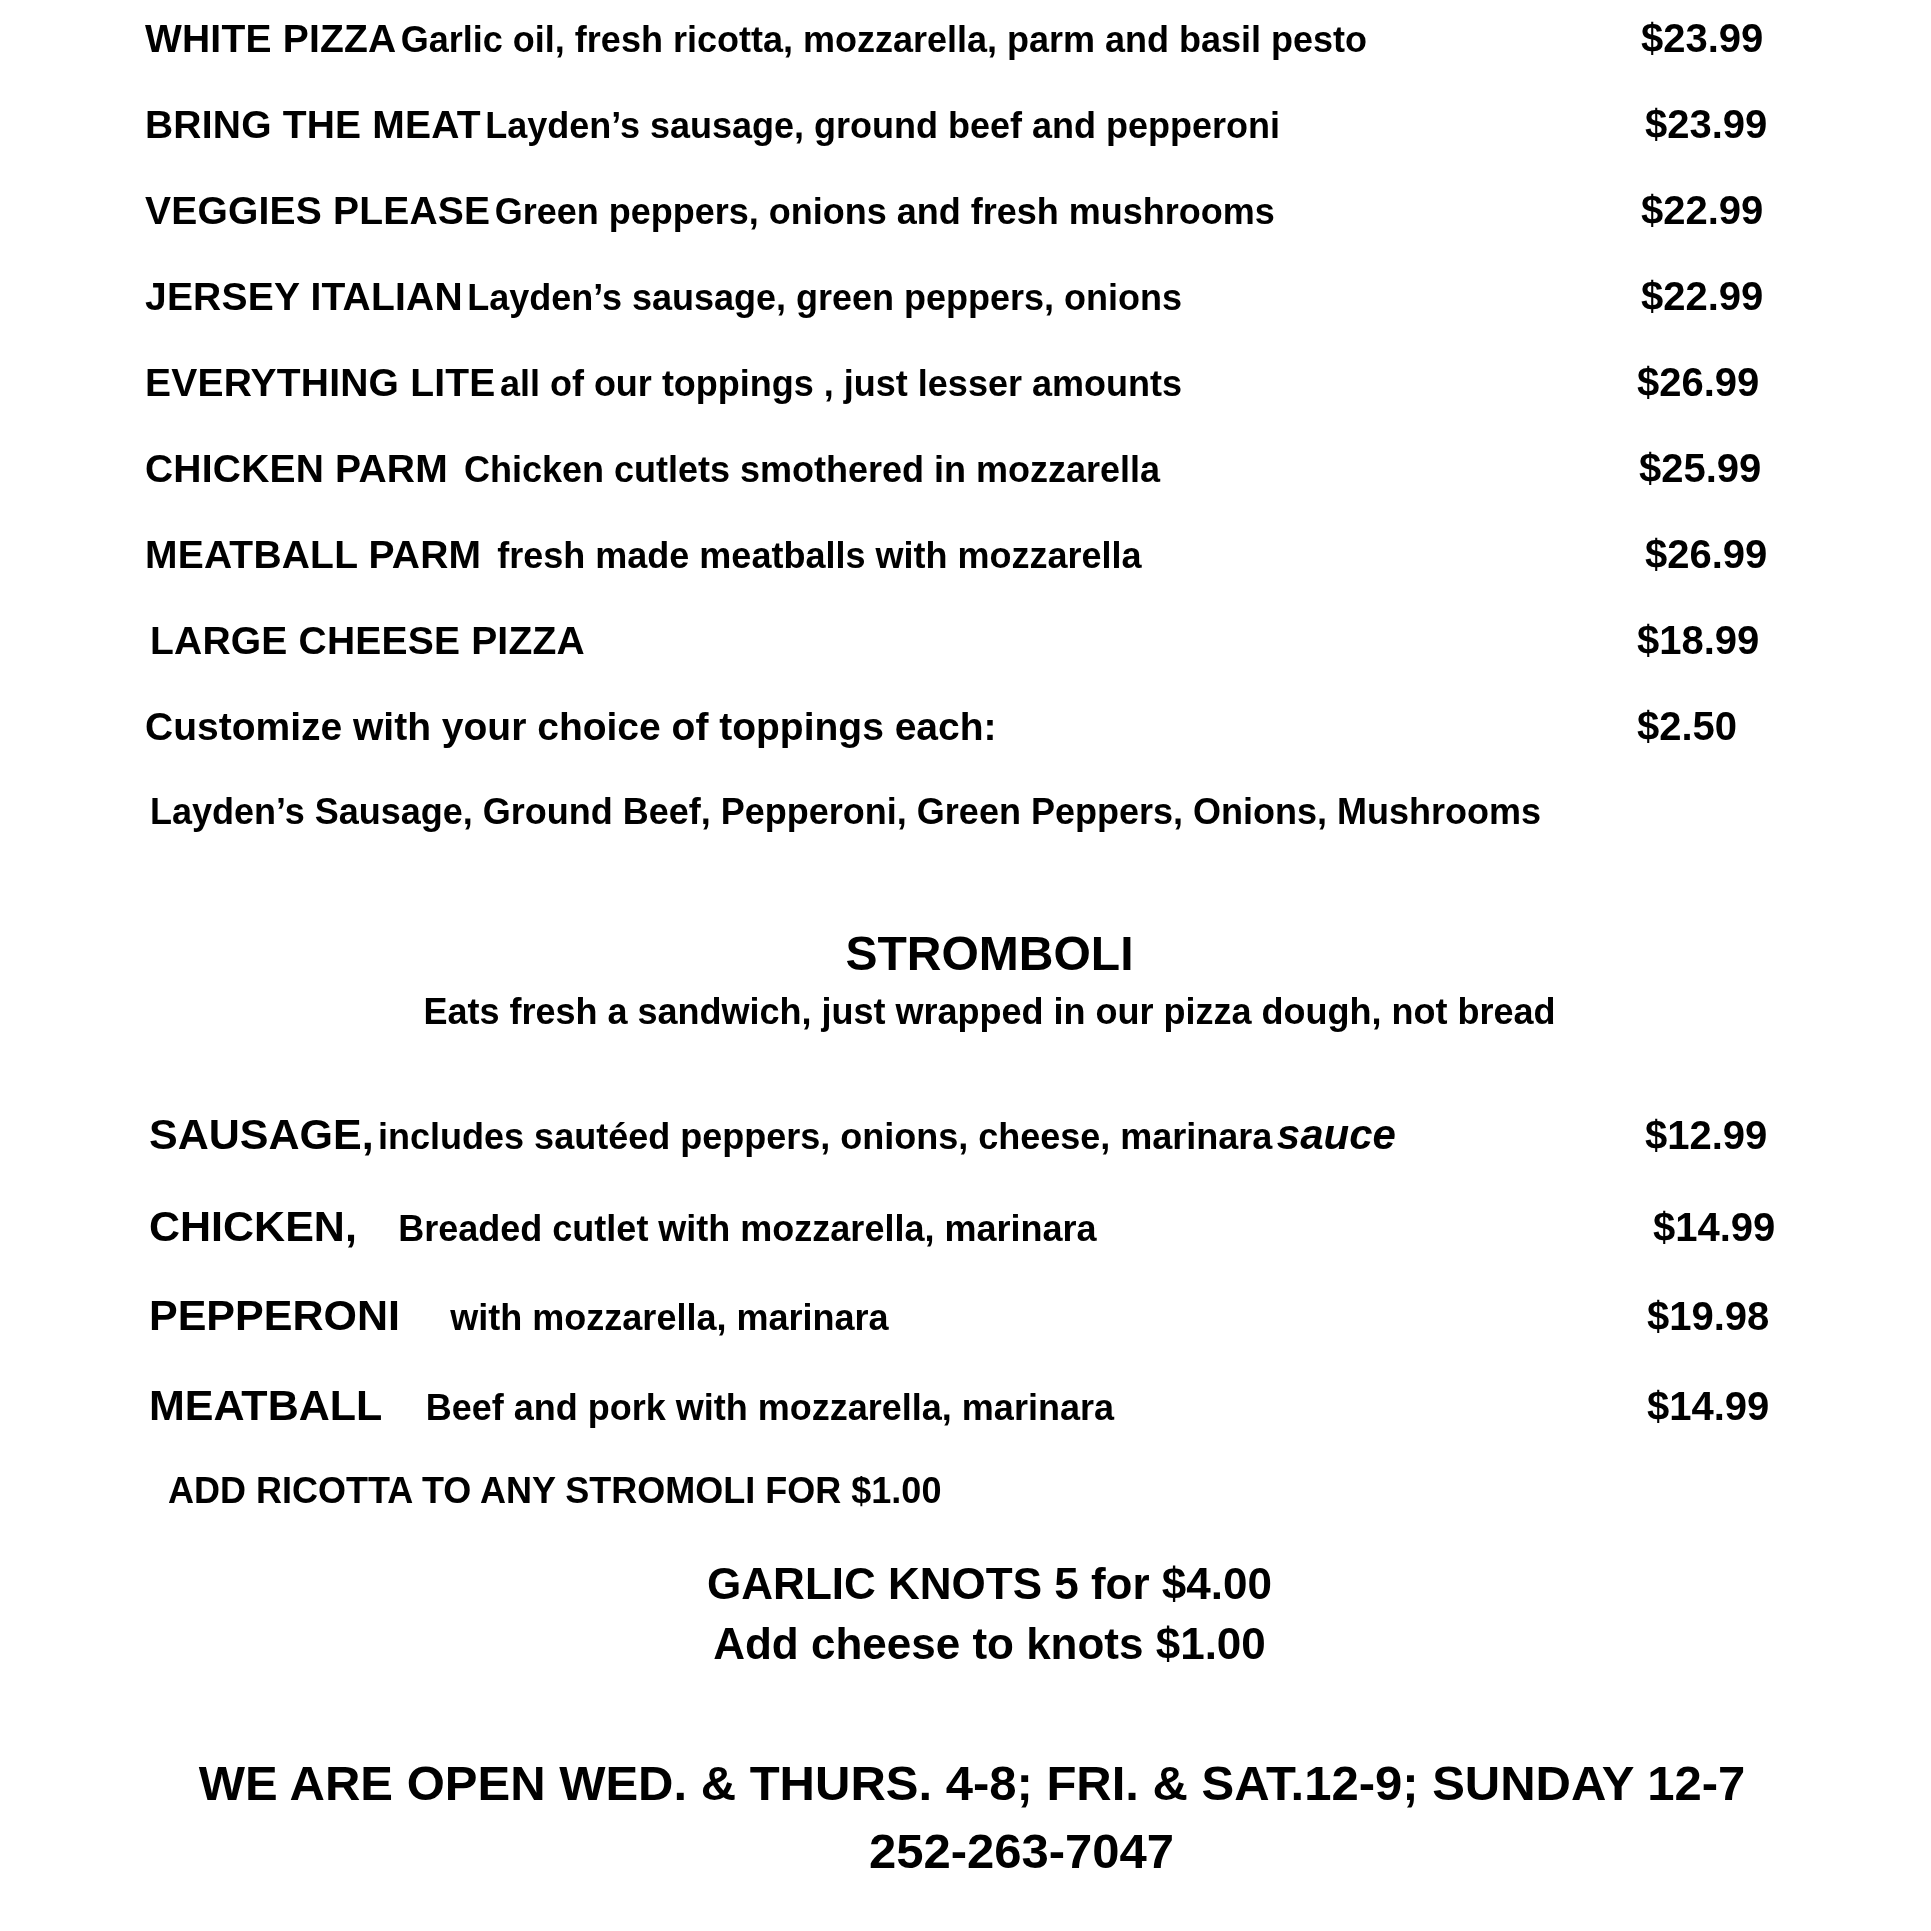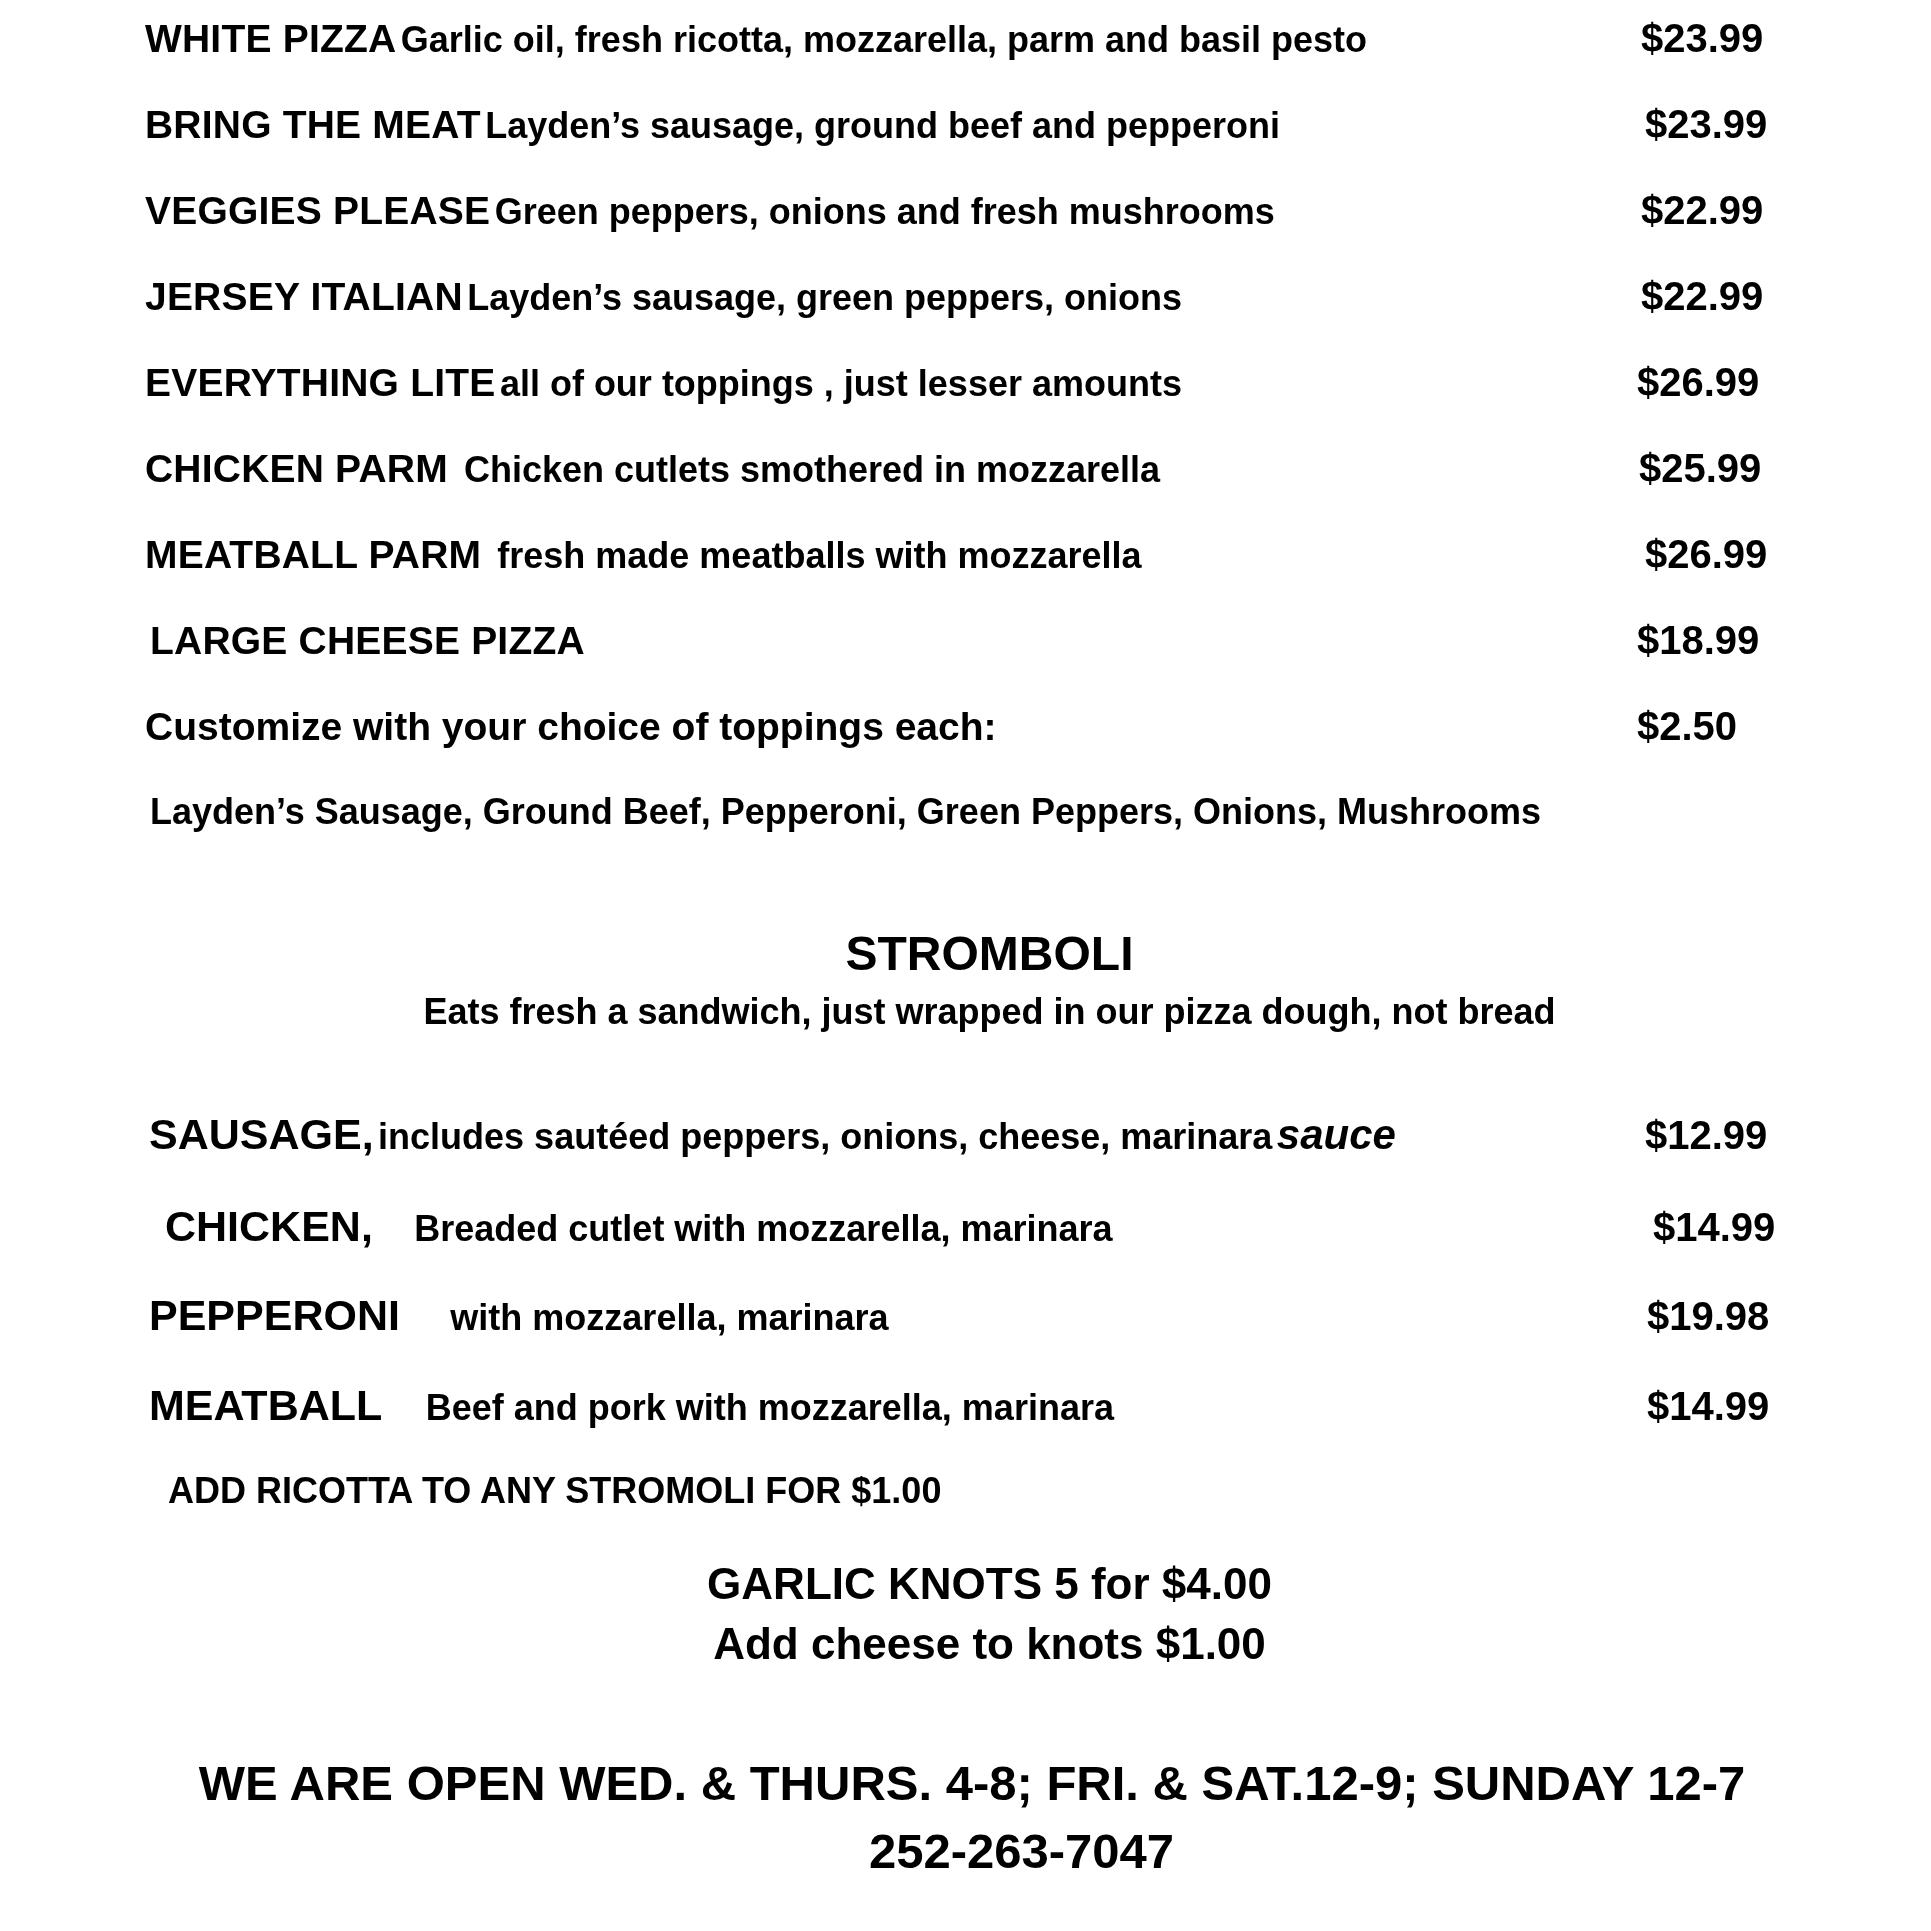--- a/index.html
+++ b/index.html
@@ -70,21 +70,21 @@
 <div class="center" style="top:930px; font-size:48px;">STROMBOLI</div>
 <div class="center" style="top:994px; font-size:36px;">Eats fresh a sandwich, just wrapped in our pizza dough, not bread</div>
 
 <div class="line" style="left:149px; top:1113px;">
   <span class="sname">SAUSAGE,</span>
   <span class="sdesc">includes sautéed peppers, onions, cheese, marinara</span>
   <span class="sname" style="font-size:42px;font-style:italic;">sauce</span>
 </div>
 <div class="price" style="left:1645px; top:1115px;">$12.99</div>
 
-<div class="line" style="left:149px; top:1205px;margin-left:16px;">
+<div class="line" style="left:149px; top:1205px;">
   <span class="sname">CHICKEN,</span>
   <span class="sdesc" style="margin-left:37px;">Breaded cutlet with mozzarella, marinara</span>
 </div>
 <div class="price" style="left:1653px; top:1207px;">$14.99</div>
 
 <div class="line" style="left:149px; top:1294px;">
   <span class="sname">PEPPERONI</span>
   <span class="sdesc" style="margin-left:46px;margin-top:24px;">with mozzarella, marinara</span>
 </div>
 <div class="price" style="left:1647px; top:1296px;">$19.98</div>

